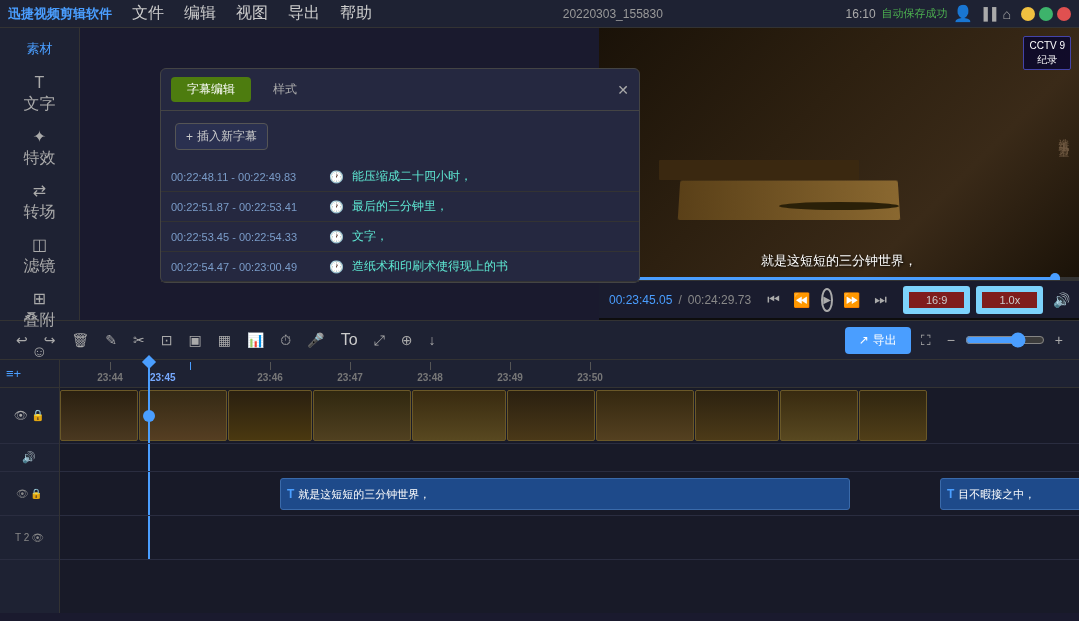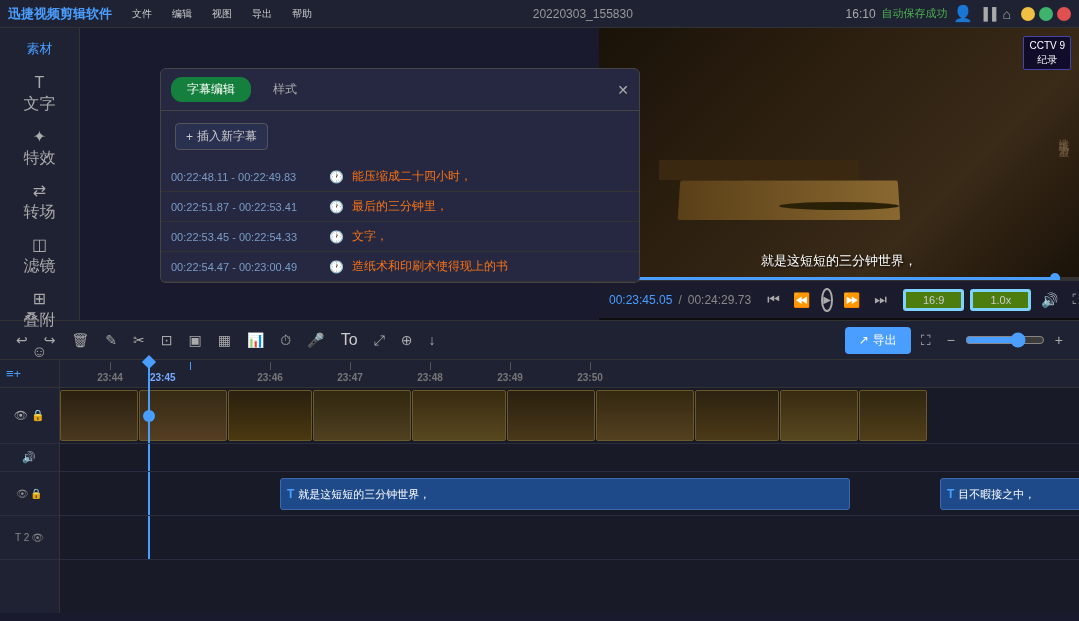--- a/index.html
+++ b/index.html
@@ -24,21 +24,21 @@
       border-bottom: 1px solid #333;
     }
     .menu-bar-logo {
       color: #4a9eff;
       font-size: 13px;
       font-weight: bold;
       margin-right: 8px;
     }
     .menu-item {
       color: #ccc;
-      font-size: 10px;
+      font-size: 16px;
       padding: 2px 8px;
       cursor: pointer;
       border-radius: 3px;
     }
     .menu-bar-center {
       flex: 1;
       text-align: center;
       color: #999;
       font-size: 12px;
     }
@@ -80,23 +80,22 @@
       gap: 6px;
     }
     .tab-btn {
       padding: 4px 16px;
       border-radius: 4px;
       font-size: 12px;
       cursor: pointer;
       border: none;
     }
     .tab-btn.active {
-      background: #15803d;
+      background: #4d7c0f;
       color: #fff;
-      border-radius: 11px;
     }
     .tab-btn.inactive {
       background: transparent;
       color: #aaa;
     }
     .close-btn {
       margin-left: auto;
       color: #aaa;
       cursor: pointer;
       font-size: 14px;
@@ -128,21 +127,21 @@
     .time-range {
       color: #7a9cc8;
       font-size: 11px;
       min-width: 150px;
     }
     .clock-icon {
       color: #667;
       font-size: 12px;
     }
     .subtitle-text {
-      color: #f97316;
+      color: #5eead4;
       font-size: 12px;
       flex: 1;
     }
 
     
     .top-section {
       display: flex;
       height: 292px;
     }
     .left-space {
@@ -233,22 +232,22 @@
       border: 2px solid #aaa;
       border-radius: 50%;
       display: flex;
       align-items: center;
       justify-content: center;
       cursor: pointer;
       color: #aaa;
       font-size: 10px;
     }
     .ratio-btn, .speed-btn {
-      background: #4d7c0f;
-      border: 3px solid #7dd3fc;
+      background: #7f1d1d;
+      border: 6px solid #7dd3fc;
       border-radius: 3px;
       color: #ccc;
       padding: 2px 17px;
       font-size: 11px;
       cursor: pointer;
     }
 
     
     .toolbar {
       height: 40px;

